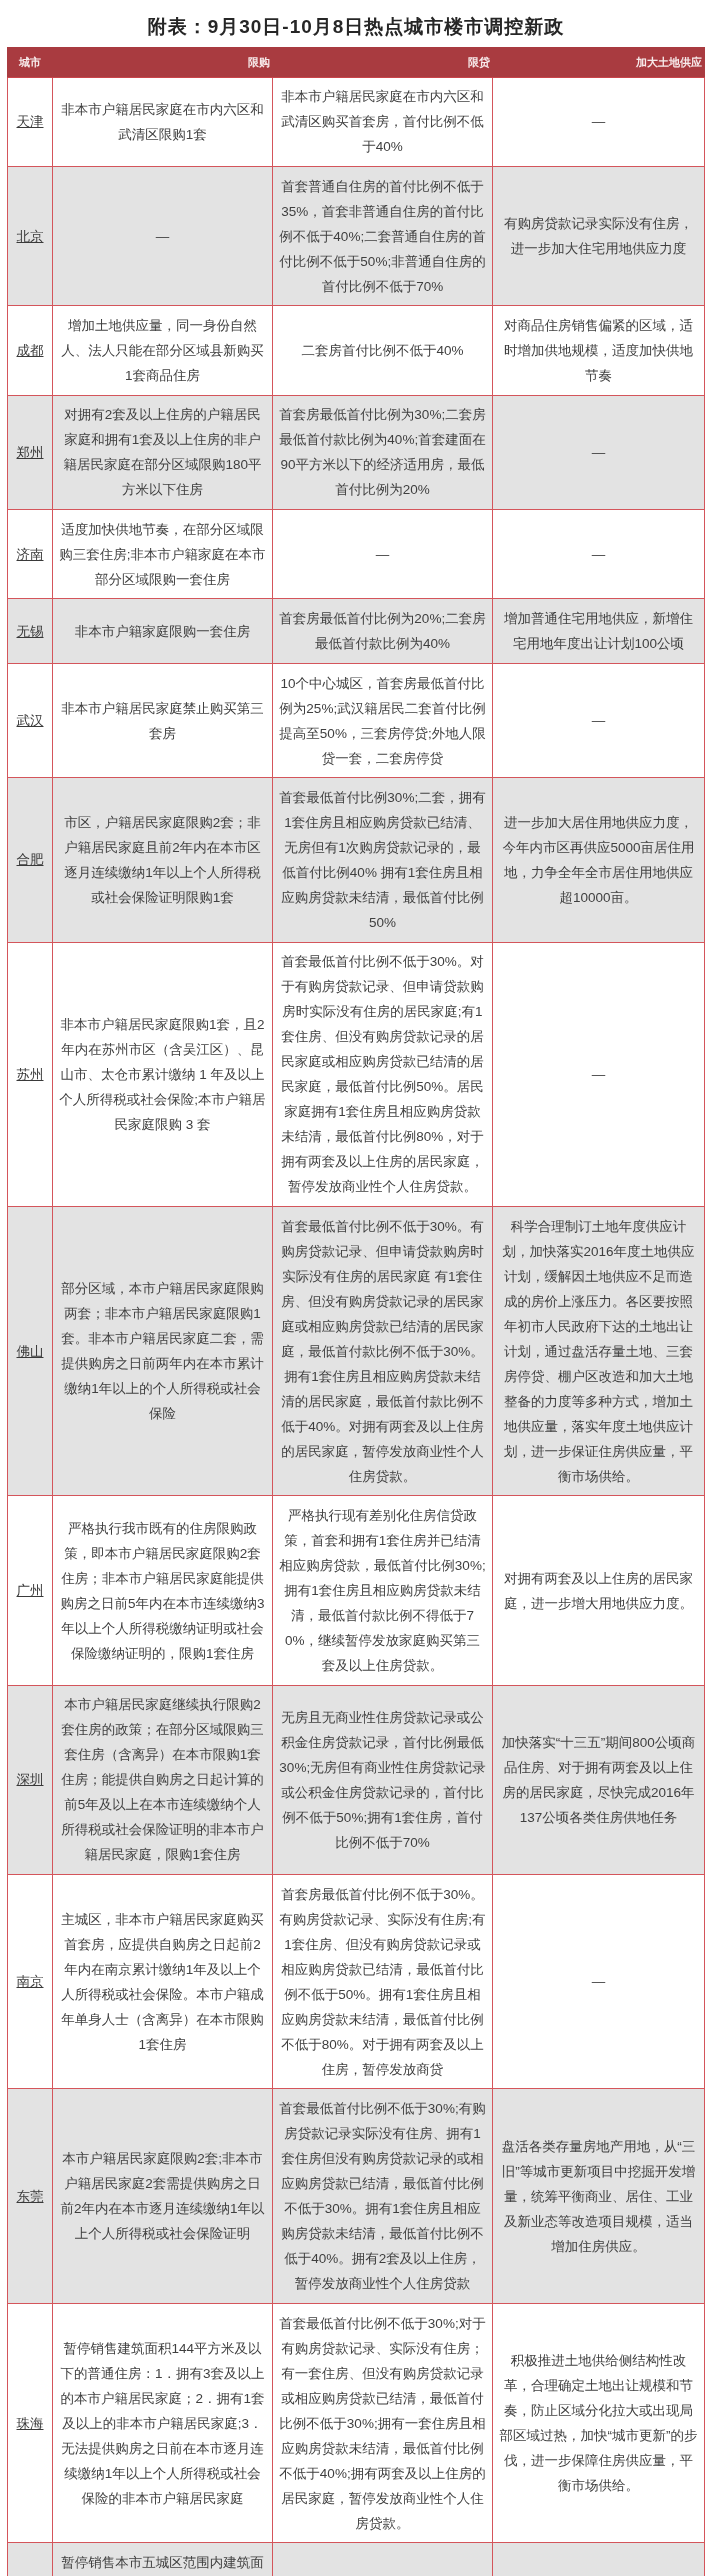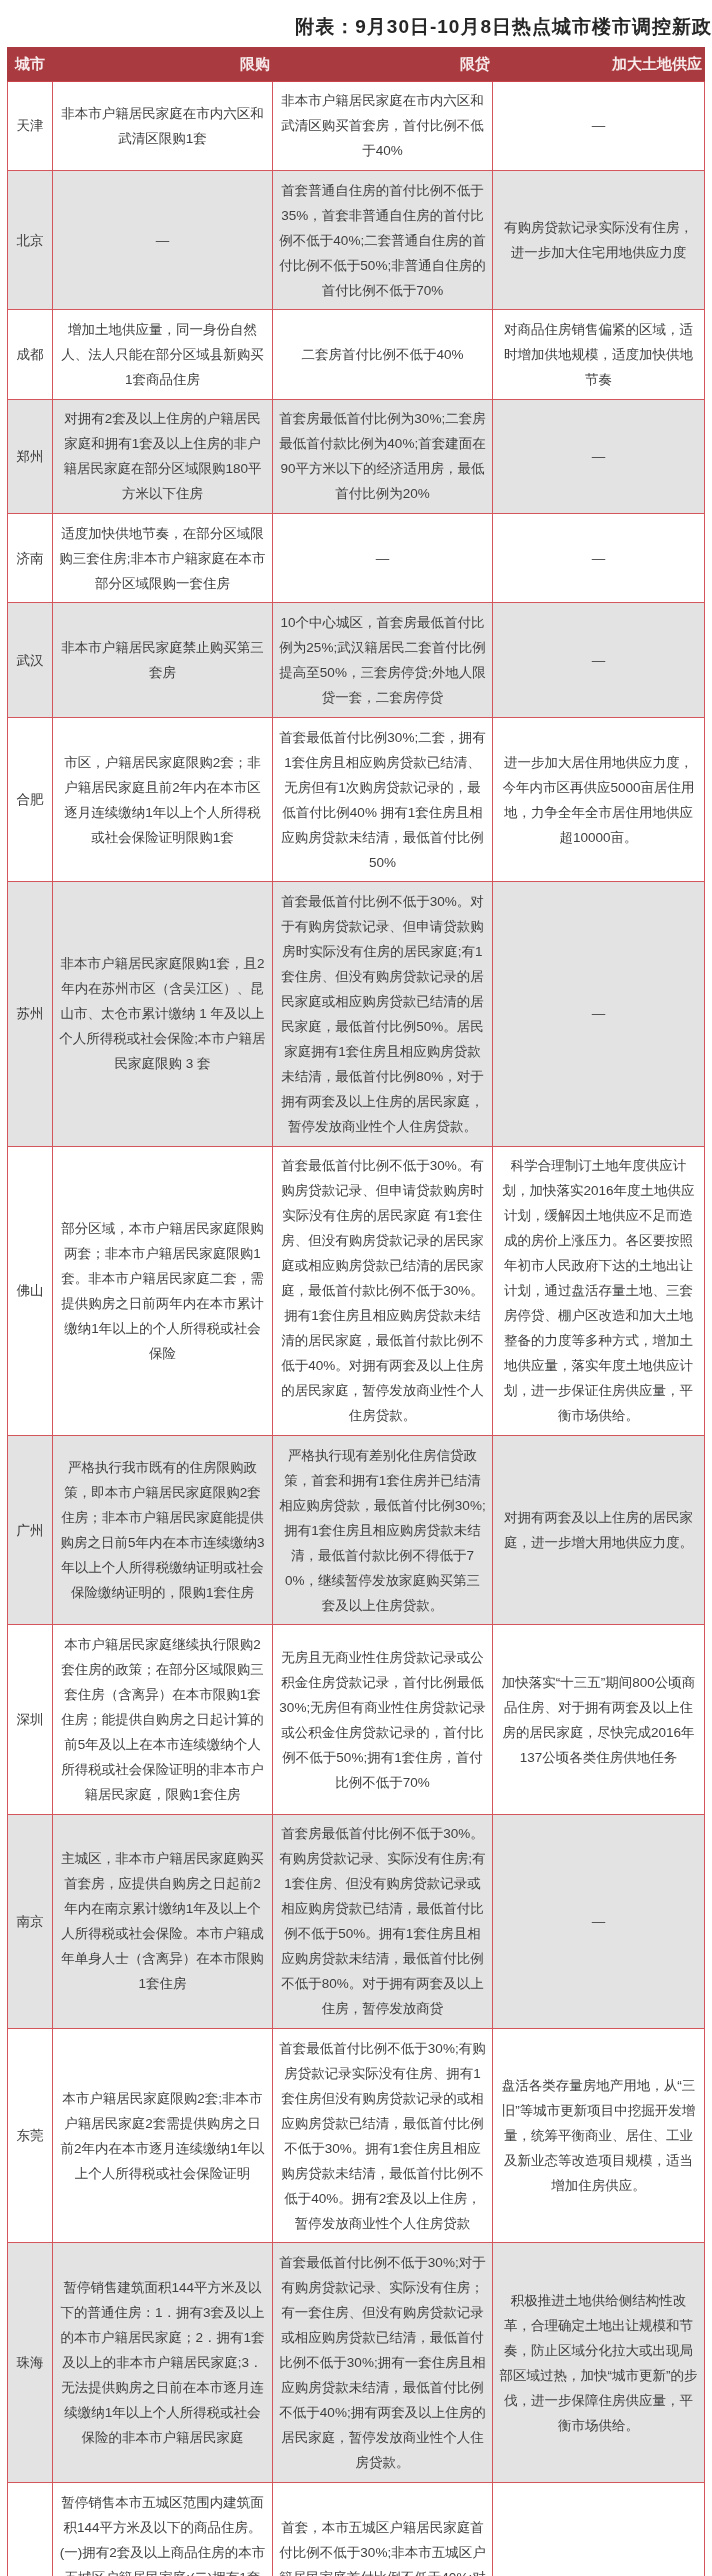--- a/index.html
+++ b/index.html
@@ -6,58 +6,58 @@
   .page{
     position:relative;
     width:712px;
     min-height:2576px;
     background:#ffffff;
     font-family:"Liberation Sans","DejaVu Sans",sans-serif;
     overflow:hidden;
   }
   .title{
     margin:13.5px 0 7.7px 0;
-    text-align:right;
+    text-align:center;
     font-size:19px;
     font-weight:bold;
     color:#262626;
     letter-spacing:1px;
   }
   table.policy{
     border-collapse:collapse;
     margin:0 auto;
     width:697px;
     table-layout:fixed;
   }
   col.c-city{width:45px;}
   col.c-purchase{width:220px;}
   col.c-loan{width:220px;}
   col.c-land{width:212px;}
   th{
     background:#a93b40;
     color:#f7eaea;
-    font-size:15px;
+    font-size:11px;
     font-weight:bold;
     padding:6.7px 1.9px;
     border:1px solid #a93b40;
     border-bottom:1.9px solid #c9444a;
     margin-left:48px;
   }
   th + th{border-left:1px solid rgba(255,255,255,0.55);text-align:right;}
   td{
     border:1px solid #d4555b;
     font-size:13.5px;
     color:#3f3f3f;
     text-align:center;
     vertical-align:middle;
     padding:6.7px 5.8px;
     line-height:25px;
     word-break:break-all;
   }
-  td.city{font-size:13.5px;color:#3a3a3a;padding:6.7px 1.9px;}
+  td.city{font-size:13.5px;color:#3a3a3a;padding:6.7px 1.9px;text-decoration:underline;}
   tbody tr:nth-child(even) td{background:#e3e3e3;}
   tbody tr:nth-child(odd) td{background:#ffffff;}
 </style>
 </head>
 <body>
 
 <div class="page">
 
   <div class="title">附表：9月30日-10月8日热点城市楼市调控新政</div>
 
@@ -105,20 +105,26 @@
     <td>—</td>
   </tr>
 
   <tr>
     <td class="city">济南</td>
     <td>适度加快供地节奏，在部分区域限购三套住房;非本市户籍家庭在本市部分区域限购一套住房</td>
     <td>—</td>
     <td>—</td>
   </tr>
 
+  <tr>
+    <td class="city">无锡</td>
+    <td>非本市户籍家庭限购一套住房</td>
+    <td>首套房最低首付比例为20%;二套房最低首付款比例为40%</td>
+    <td>增加普通住宅用地供应，新增住宅用地年度出让计划100公顷</td>
+  </tr>
 
   <tr>
     <td class="city">武汉</td>
     <td>非本市户籍居民家庭禁止购买第三套房</td>
     <td>10个中心城区，首套房最低首付比例为25%;武汉籍居民二套首付比例提高至50%，三套房停贷;外地人限贷一套，二套房停贷</td>
     <td>—</td>
   </tr>
 
   <tr>
     <td class="city">合肥</td>

